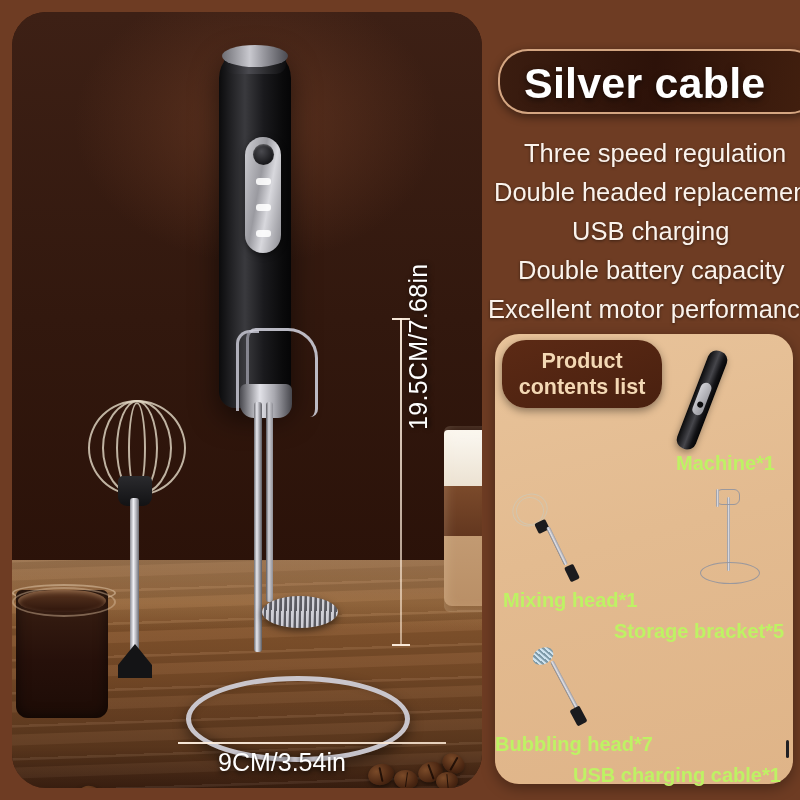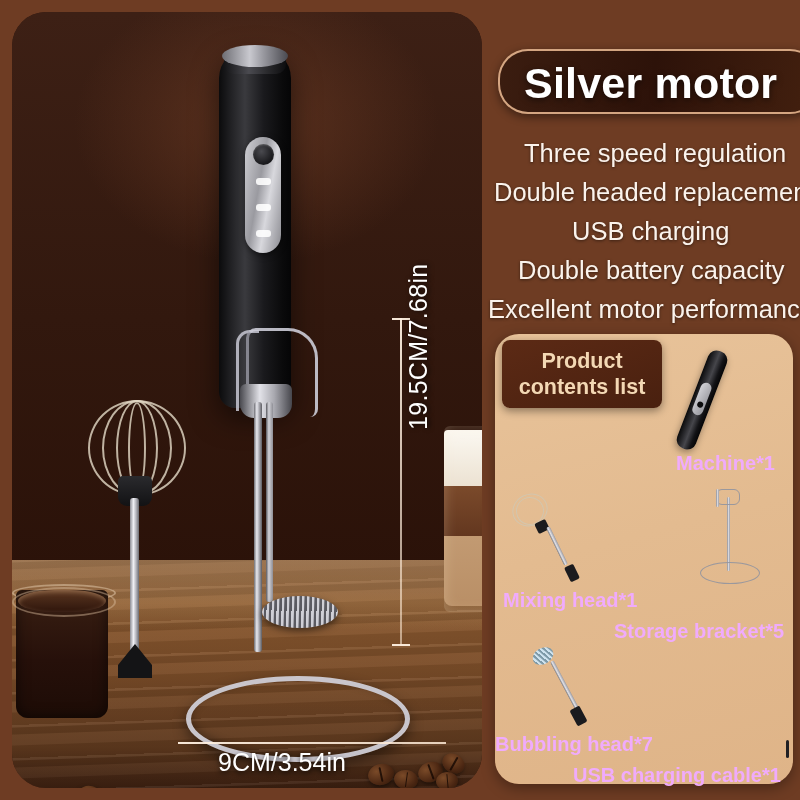--- a/index.html
+++ b/index.html
@@ -207,30 +207,30 @@
     text-shadow:0 1px 3px rgba(0,0,0,.5);
   }
 
   .contents-panel{
     position:absolute;left:495px;top:334px;width:298px;height:450px;
     border-radius:24px;
     background:linear-gradient(165deg,#e8c39a 0%,#e3bb90 45%,#dfb488 100%);
     box-shadow:0 4px 14px rgba(0,0,0,.35);
   }
   .contents-badge{
-    position:absolute;left:502px;top:340px;width:160px;height:68px;border-radius:8px;
+    position:absolute;left:502px;top:340px;width:160px;height:68px;border-radius:24px;
     background:linear-gradient(160deg,#5c2a15,#49200f);
     box-shadow:0 3px 8px rgba(0,0,0,.4);
   }
   .contents-badge b{
     position:absolute;left:0;top:8px;width:160px;text-align:center;color:#f3d8b4;
     font-size:21.5px;font-weight:bold;line-height:26px;
   }
   .item-label{
-    position:absolute;color:#f0abfc;font-size:20px;font-weight:bold;white-space:nowrap;
+    position:absolute;color:#bef264;font-size:20px;font-weight:bold;white-space:nowrap;
   }
 
   
   .mini-machine{
     position:absolute;left:692px;top:348px;width:20px;height:104px;border-radius:9px;
     transform:rotate(21deg);
     background:linear-gradient(90deg,#0a0a0b,#2e2e32 30%,#46464b 48%,#131316 78%,#050506);
     box-shadow:0 3px 7px rgba(0,0,0,.35);
   }
   .mini-machine:before{
@@ -305,21 +305,21 @@
 
   <div class="dim-v-cap" style="top:318px;"></div>
   <div class="dim-v-cap" style="top:644px;"></div>
   <div class="dim-v-line"></div>
   <div class="dim-v-text">19.5CM/7.68in</div>
 
   <div class="dim-h-line"></div>
   <div class="dim-h-text">9CM/3.54in</div>
 
   <div class="title-badge">
-    <span>Silver motor</span>
+    <span>Silver cable</span>
   </div>
 
   <div class="feature" style="left:524px;top:139px;">Three speed regulation</div>
   <div class="feature" style="left:494px;top:178px;">Double headed replacement</div>
   <div class="feature" style="left:572px;top:217px;text-align:center;">USB charging</div>
   <div class="feature" style="left:518px;top:256px;">Double battery capacity</div>
   <div class="feature" style="left:488px;top:295px;">Excellent motor performance</div>
 
   <div class="contents-panel"></div>
 

